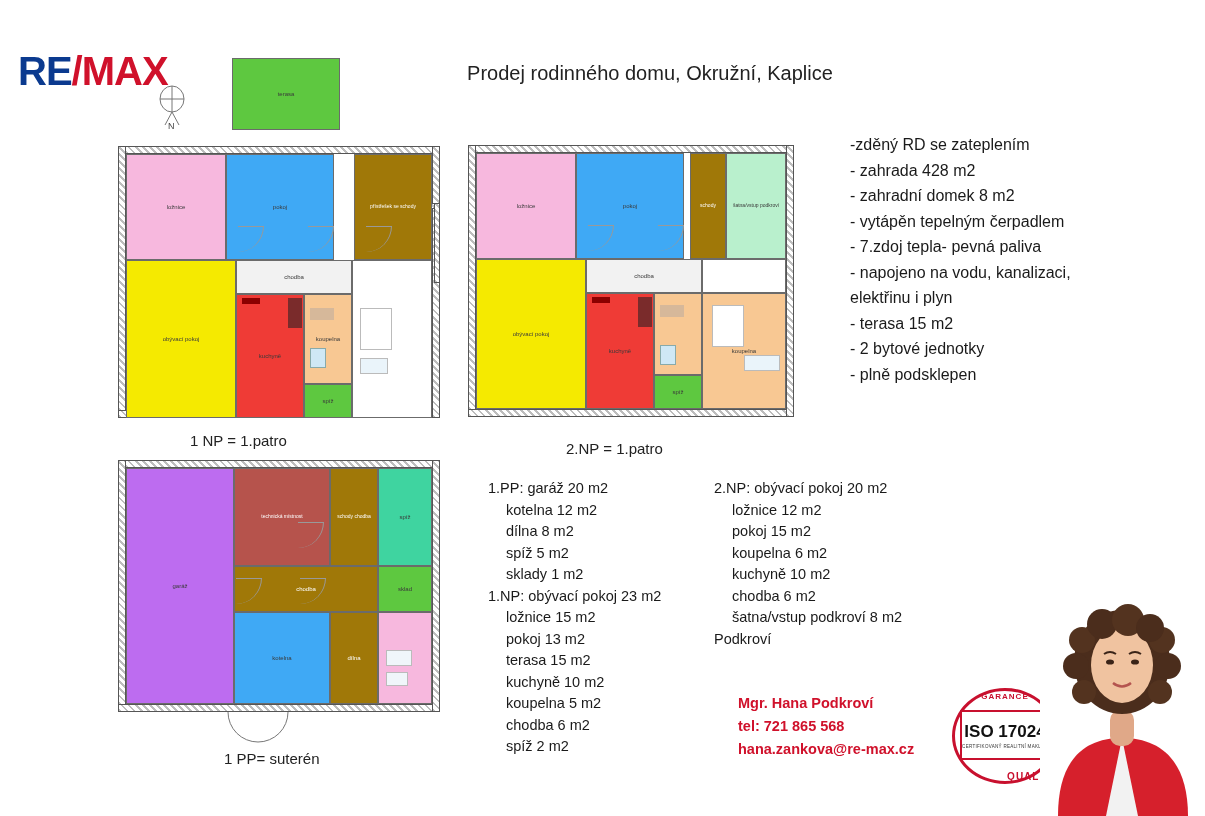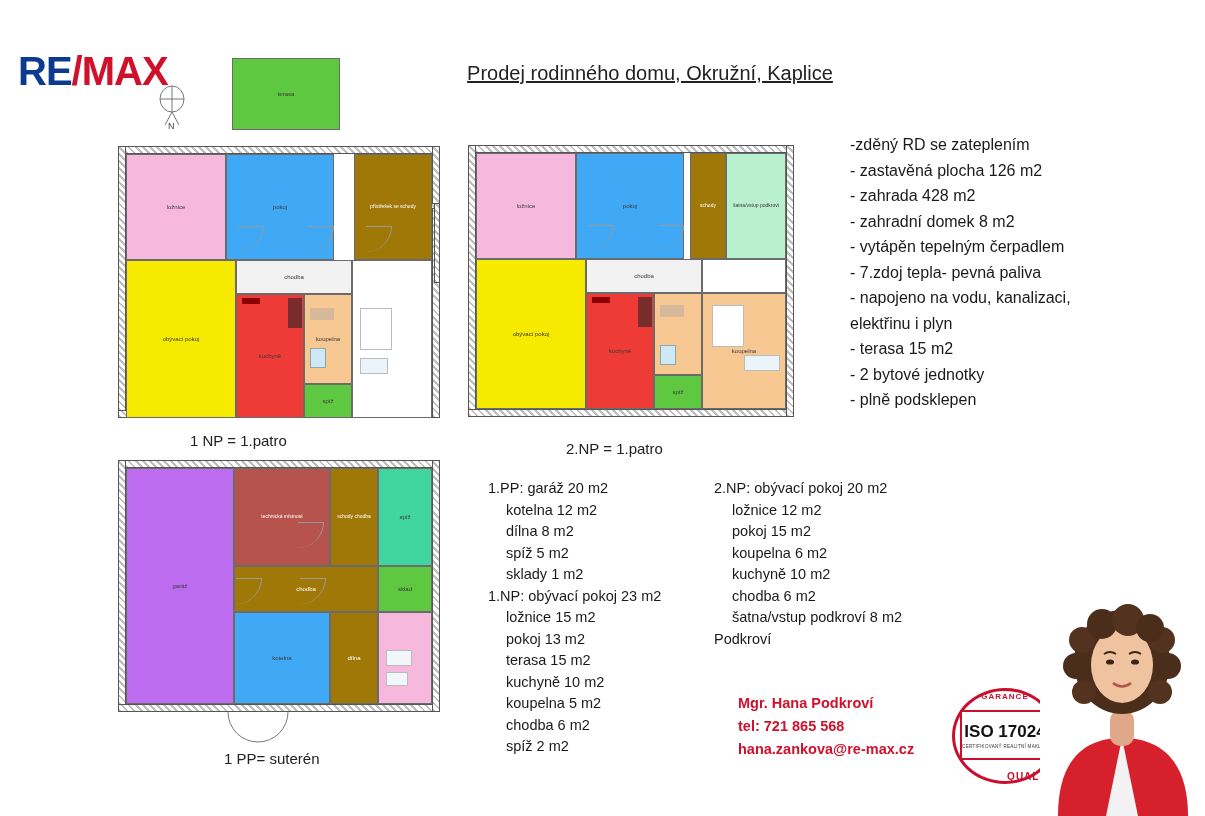--- a/index.html
+++ b/index.html
@@ -10,21 +10,21 @@
   .abs{position:absolute;}
 
   
   #logo{left:18px;top:50px;width:185px;height:42px;}
   #logo .logo-text{font-size:40px;font-weight:bold;letter-spacing:-1px;line-height:42px;}
   #logo .blue{color:#0b3a8f;}
   #logo .red{color:#d0112b;}
   #logo .slash{color:#d0112b;font-weight:bold;}
 
   
-  #title{left:330px;top:62px;width:640px;text-align:center;font-size:20px;color:#222;text-decoration:underline;}
+  #title{left:330px;top:62px;width:640px;text-align:center;font-size:20px;color:#222;}
 
   
   #compass{left:155px;top:85px;width:34px;height:42px;}
 
   
   .plan{position:absolute;}
   .wall{position:absolute;background:
       repeating-linear-gradient(45deg,#bdbdbd 0 2px,#ffffff 2px 5px);
       border:1px solid #555;box-sizing:border-box;}
   .room{position:absolute;box-sizing:border-box;border:1px solid #6b6b6b;
@@ -168,21 +168,20 @@
 
   <svg style="position:absolute;left:116px;top:252px;width:80px;height:32px;">
     <path d="M2,0 A30,30 0 0 0 32,30" fill="none" stroke="#777" stroke-width="1"></path>
     <path d="M62,0 A30,30 0 0 1 32,30" fill="none" stroke="#777" stroke-width="1"></path>
   </svg>
 </div>
 <div class="caption" style="left:224px;top:750px;">1 PP= suterén</div>
 
 <div class="abs" id="features">
   <div>-zděný RD se zateplením</div>
-  <div>- zastavěná plocha 126 m2</div>
   <div>- zahrada 428 m2</div>
   <div>- zahradní domek 8 m2</div>
   <div>- vytápěn tepelným čerpadlem</div>
   <div>- 7.zdoj tepla- pevná paliva</div>
   <div>- napojeno na vodu, kanalizaci,</div>
   <div>elektřinu i plyn</div>
   <div>- terasa 15 m2</div>
   <div>- 2 bytové jednotky</div>
   <div>- plně podsklepen</div>
 </div>

